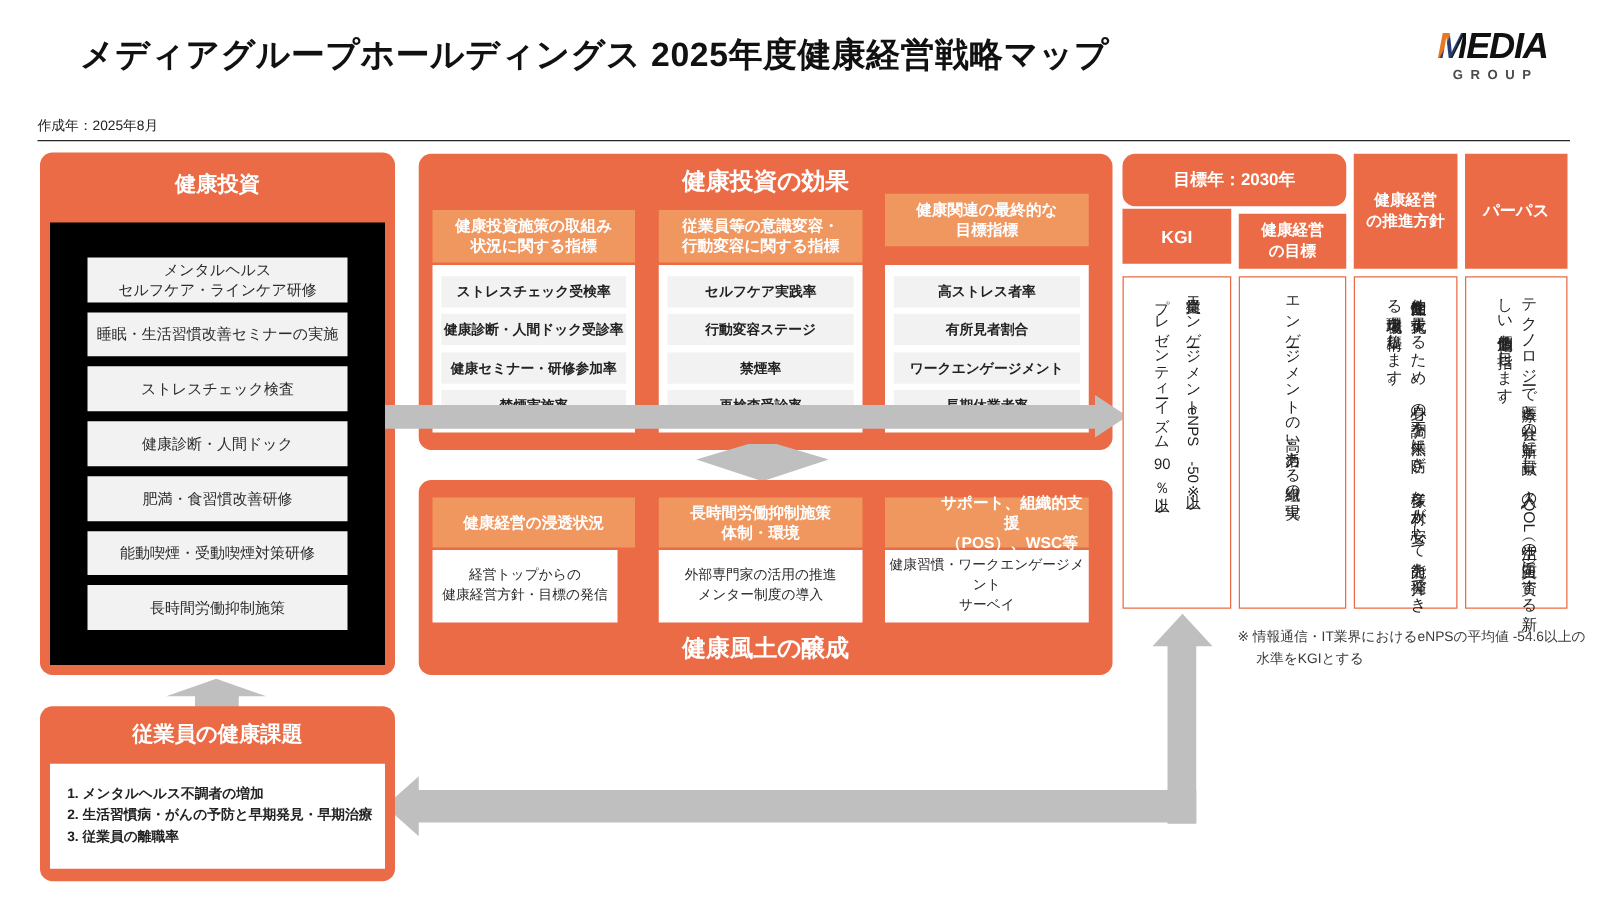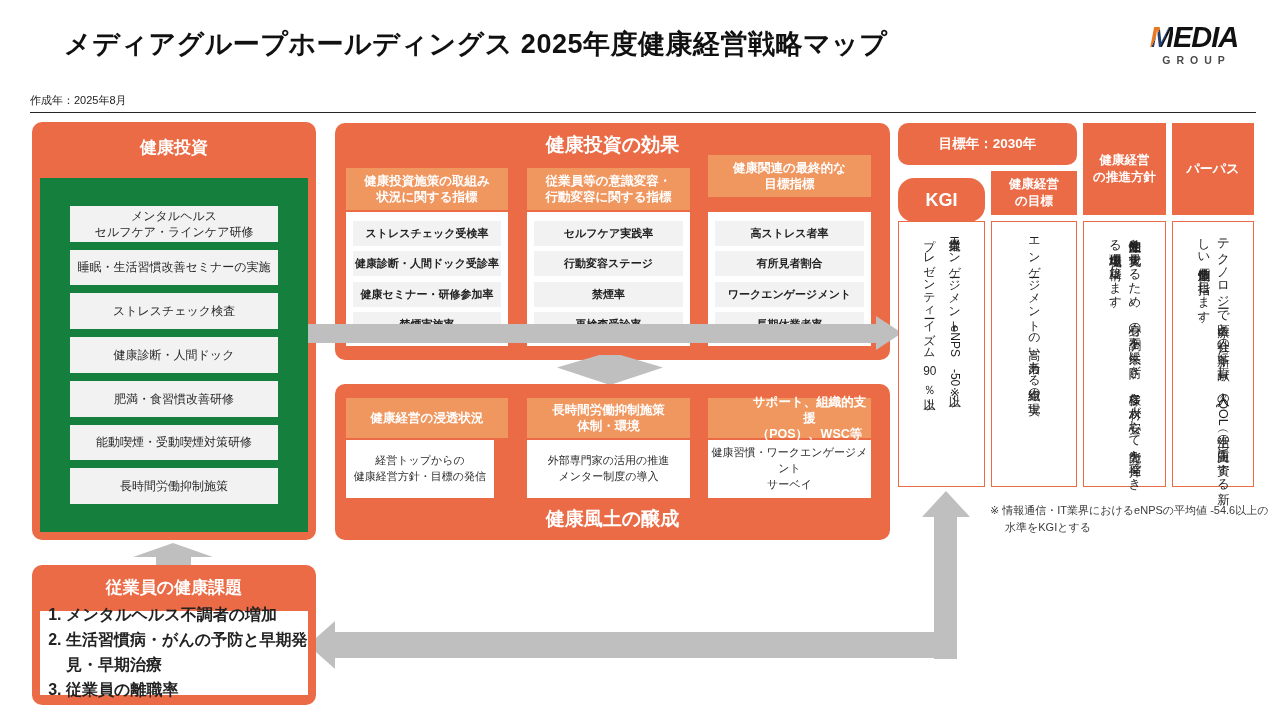--- a/index.html
+++ b/index.html
@@ -17,21 +17,21 @@
 
   .created { position:absolute; left:30px; top:93px; font-size:11px; color:#222; }
   .rule { position:absolute; left:30px; top:112px; width:1226px; border-top:1.5px solid #262626; }
 
   .obox { position:absolute; background:#EA6B45;border-radius:10px; }
   .obox-title { color:#fff; font-weight:700; text-align:center; }
 
   
   .invest { left:32px; top:122px; width:284px; height:418px; }
   .invest-title { padding-top:14px; font-size:17px; }
-  .invest-panel { position:absolute; left:8px; top:56px; width:268px; height:354px; background:#15803d;
+  .invest-panel { position:absolute; left:8px; top:56px; width:268px; height:354px; background:#000000;
                   display:flex; flex-direction:column; gap:8px; padding:28px 30px; }
   .inv-item { flex:1; background:#F2F2F2; display:flex; align-items:center; justify-content:center;
               text-align:center; font-size:12px; color:#2b2b2b; line-height:1.35; white-space:pre-line; font-weight:500; }
 
   
   .effects { left:335px; top:123px; width:555px; height:237px; }
   .effects-title { padding-top:9px; font-size:19px; }
   .subhead { position:absolute; background:#F0965F; color:#fff; font-weight:700; font-size:12.5px;
              display:flex; align-items:center; justify-content:center; text-align:center;
              line-height:1.3; white-space:pre-line; }
@@ -60,21 +60,21 @@
 
   .footnote { position:absolute; left:990px; top:502px; width:285px; font-size:11px; color:#3a3a3a;
               line-height:1.5; padding-left:15px; text-indent:-15px; }
 
   
   .issues { left:32px; top:565px; width:284px; height:140px; }
   .issues-title { padding-top:11px; font-size:17px; }
   .issues-panel { position:absolute; left:8px; top:46px; width:268px; height:84px; background:#fff;
                   display:flex; align-items:center; }
   .issue-list { margin-left:26px; }
-  .issue-item { font-size:16px; font-weight:600; color:#222; line-height:1.55; }
+  .issue-item { font-size:11px; font-weight:600; color:#222; line-height:1.55; }
 
   
   .arr { position:absolute; background:#BFBFBF; }
   .h-arrow-body { left:308px; top:324px; width:570px; height:19px; }
   .h-arrow-head { position:absolute; left:876px; top:316px; width:0; height:0;
                   border-left:26px solid #BFBFBF; border-top:17px solid transparent; border-bottom:17px solid transparent; }
   .updown-arrow { left:557px; top:355px; width:106px; height:30px;
                   clip-path:polygon(40% 0,60% 0,100% 42%,50% 100%,0 42%); }
   .up-sm-head { position:absolute; left:133px; top:543px; width:0; height:0;
                 border-bottom:14px solid #BFBFBF; border-left:40px solid transparent; border-right:40px solid transparent; }
@@ -168,21 +168,21 @@
     <div class="subhead" style="left:373px; top:14px; width:163px; height:40px;padding-left:40px;">サポート、組織的支援
 （POS）、WSC等</div>
     <div class="climate-content" style="left:373px; top:56px; width:163px; height:58px;">健康習慣・ワークエンゲージメント
 サーベイ</div>
 
     <div class="obox-title climate-title">健康風土の醸成</div>
   </div>
 
   <div class="obox goalyear">目標年：2030年</div>
 
-  <div class="ohead" style="left:898px; top:178px; width:87px; height:44px; font-size:18px;border-radius:16px;">KGI</div>
+  <div class="ohead" style="left:898px; top:167px; width:87px; height:44px; font-size:14px;">KGI</div>
   <div class="ohead" style="left:991px; top:171px; width:86px; height:44px; font-size:12.5px;">健康経営
 の目標</div>
   <div class="ohead" style="left:1083px; top:123px; width:83px; height:92px; font-size:12.5px;">健康経営
 の推進方針</div>
   <div class="ohead" style="left:1172px; top:123px; width:82px; height:92px; font-size:13px;">パーパス</div>
 
   <div class="vbody" style="left:898px; width:87px;">
     <div class="vtext vtext-kgi">
       <div class="vline">従業員エンゲージメントeNPS　-50以上※</div>
       <div class="vline"><span>プレゼンティーイズム　</span><span class="tcy">90</span><span>％以上</span></div>

